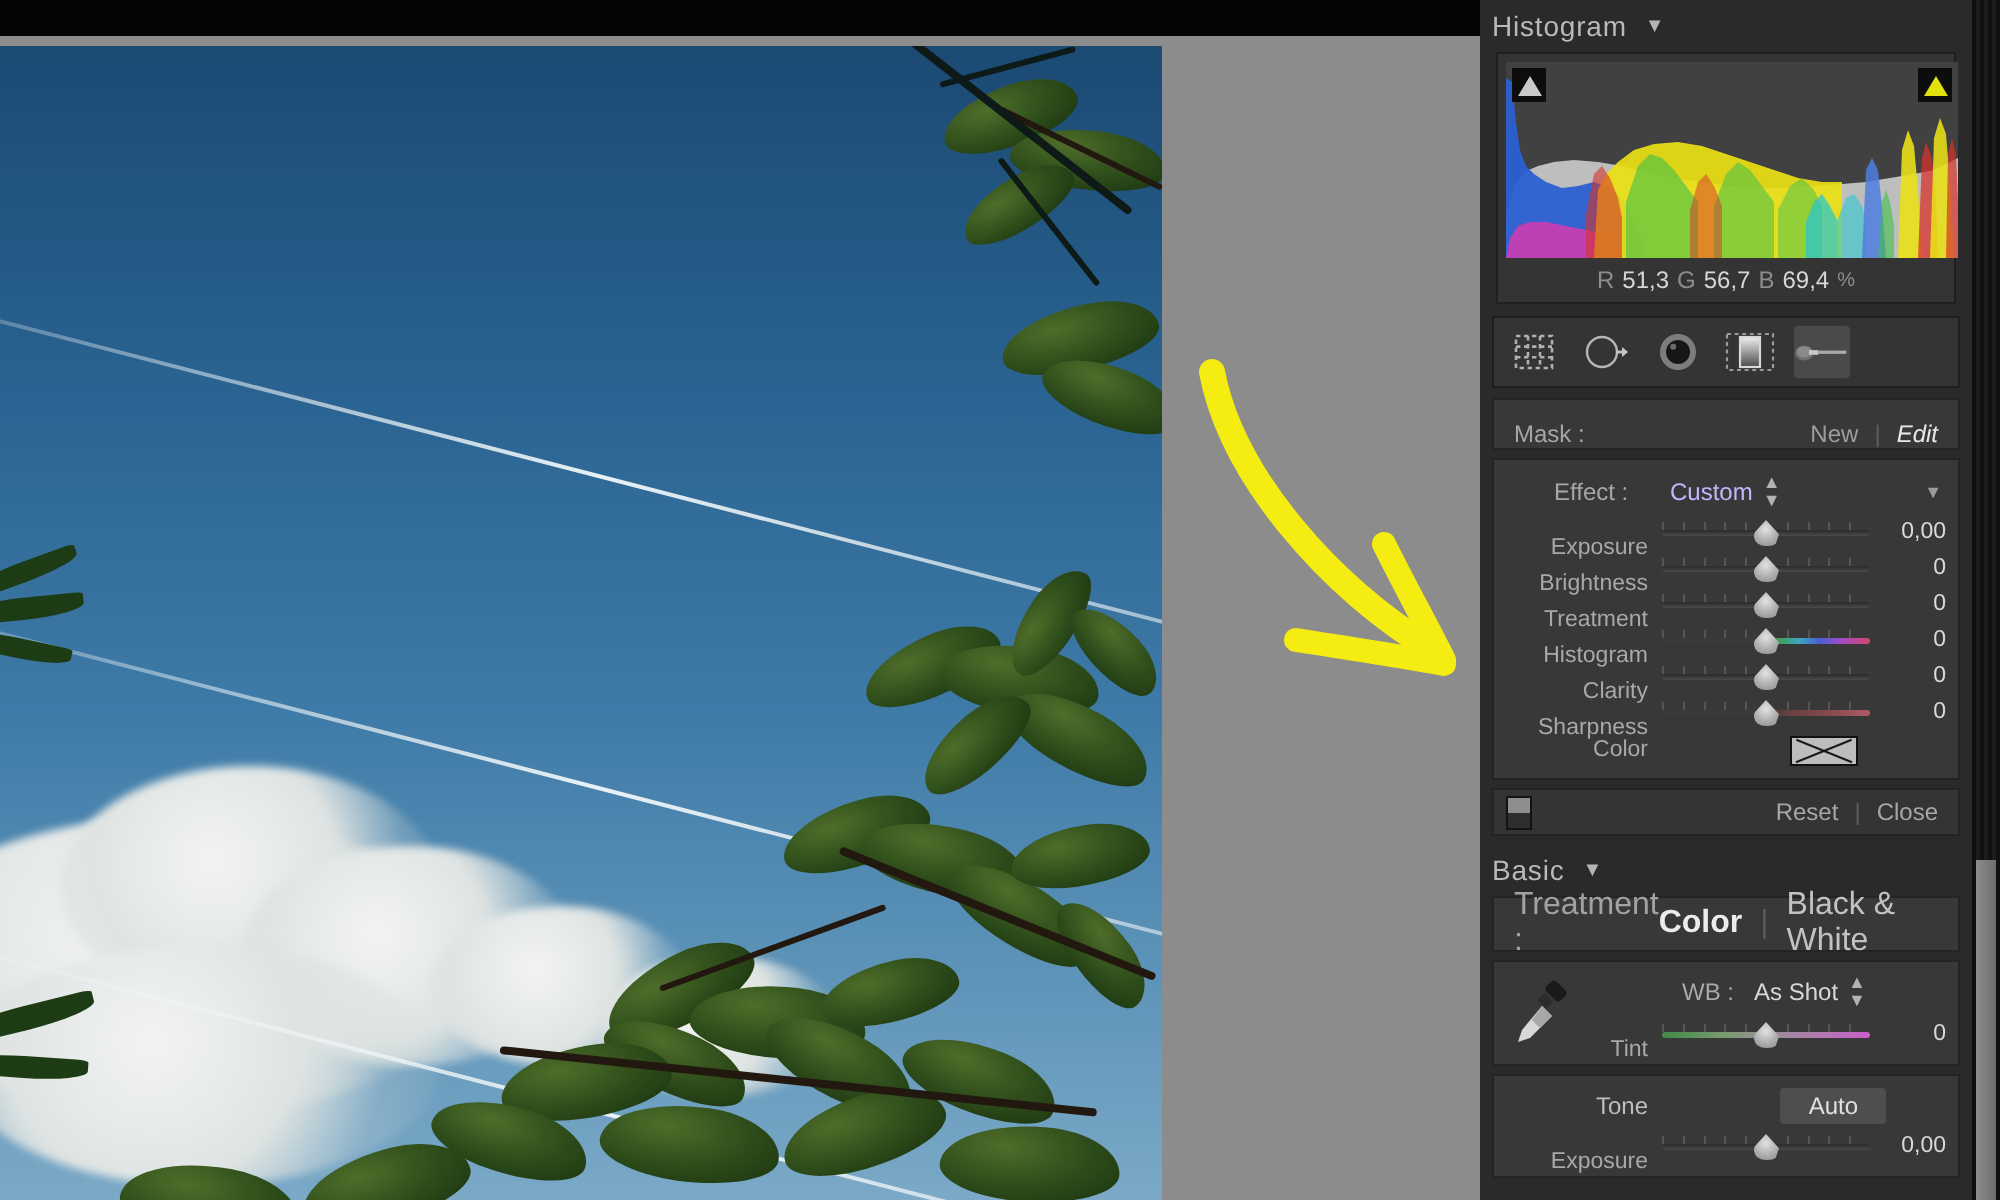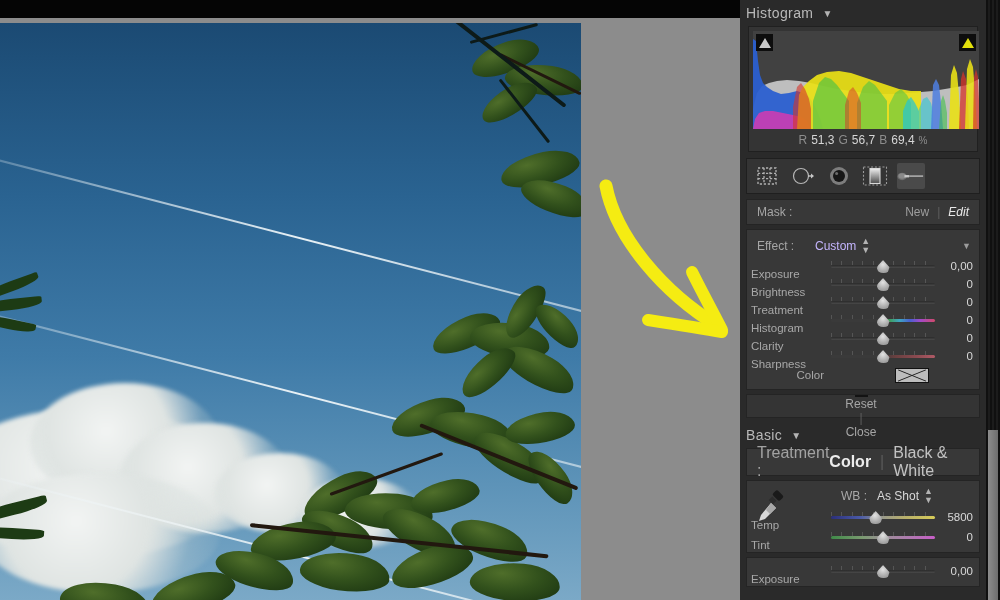--- a/index.html
+++ b/index.html
@@ -89,42 +89,42 @@
   .toolstrip {
     margin-top: 6px; height: 36px; background: #343434; border: 1px solid #1f1f1f;
     display: flex; align-items: center; padding: 0 6px; gap: 8px;
   }
   .tool { width: 28px; height: 26px; display: flex; align-items: center; justify-content: center; }
   .tool.sel { background: #4a4a4a; border-radius: 2px; }
 
   
   .maskrow {
     margin-top: 5px; height: 26px; background: #383838; border: 1px solid #242424;
-    display: flex; align-items: center; padding: 0 10px;
+    display: flex; align-items: flex-end; padding: 0 10px;
     font-size: 12px; color: #a6a6a6;
   }
   .maskrow .sp { flex: 1; }
   .maskrow .new { color: #9d9d9d; }
   .maskrow .sepbar { color: #5e5e5e; margin: 0 8px; }
   .maskrow .edit { color: #e8e8e8; font-style: italic; }
 
   
   .brushbody { margin-top: 4px; background: #383838; border: 1px solid #242424; padding: 5px 0 4px 0; }
   .effectrow {
     display: flex; align-items: center; height: 22px; padding: 0 8px 0 10px;
-    font-size: 12px; color: #a6a6a6;
+    font-size: 12px; color: #a6a6a6; margin-left: 20px;
   }
   .effectrow .lab { width: 58px; }
   .effectrow .val { color: #c4b5fd; }
   .effectrow .stepper { margin-left: 5px; color: #b3b3b3; font-size: 9px; line-height: 9px; }
   .effectrow .sp { flex: 1; }
   .effectrow .tri { color: #9c9c9c; font-size: 9px; }
 
   .srow { display: flex; align-items: center; height: 18px; padding: 0 6px 0 4px; }
-  .srow .name { width: 80px; text-align: left; font-size: 11.5px; color: #a8a8a8; padding-right: 7px; margin-top: 16px; }
+  .srow .name { width: 80px; text-align: right; font-size: 11.5px; color: #a8a8a8; padding-right: 7px; margin-top: 16px; }
   .srow .num { width: 38px; text-align: right; font-size: 11.5px; color: #d8d8d8; }
   .track {
     position: relative; flex: 1; height: 14px;
   }
   .tline {
     position: absolute; left: 0; right: 0; top: 6px; height: 3px; border-radius: 2px;
     background: linear-gradient(to bottom, #2a2a2a, #4a4a4a);
   }
   .tline.sat { background: linear-gradient(to right,#3a3a3a 0%,#3a3a3a 48%,#3f9e59 56%,#3fa5c4 66%,#4a5fd0 76%,#a349c9 86%,#d04a6a 100%); }
   .tline.shp { background: linear-gradient(to right,#3a3a3a 0%,#3a3a3a 48%,#6a4040 62%,#8a4a50 82%,#b05a66 100%); }
@@ -148,21 +148,21 @@
     width: 34px; height: 15px; background: #bdbdbd; border: 1px solid #111; margin-right: 44px;
     position: relative;
   }
   .swatch:before, .swatch:after {
     content: ""; position: absolute; left: 1px; right: 1px; top: 50%; height: 1.4px; background: #1a1a1a;
   }
   .swatch:before { transform: rotate(22deg); } .swatch:after { transform: rotate(-22deg); }
 
   .brushfoot {
     margin-top: 4px; height: 24px; background: #343434; border: 1px solid #242424;
-    display: flex; align-items: center; padding: 0 10px 0 6px; font-size: 12px; color: #a6a6a6; flex-direction: column;
+    display: flex; align-items: center; padding: 0 10px 0 6px; font-size: 12px; color: #a6a6a6;
   }
   .pinswitch {
     width: 13px; height: 17px; border: 1px solid #131313;
     background: linear-gradient(to bottom, #8e8e8e 0 50%, #2e2e2e 50% 100%);
   }
   .brushfoot .sp { flex: 1; }
   .brushfoot .sepbar { color: #5e5e5e; margin: 0 8px; }
 
   
   .treatrow {
@@ -480,40 +480,36 @@
           <rect x="13" y="9" width="6" height="5" fill="#2c2c2c" transform="rotate(45 16 11)"></rect>
           <path d="M14 14 L4 26 L2 32 L8 30 L19 19 Z" fill="#d8d8d8"></path>
           <path d="M14 14 L9 21 L13 25 L19 19 Z" fill="#a8a8a8"></path>
         </svg>
         <div class="wbrow" style="padding-left:70px;">
           <span style="font-size:12px;color:#a8a8a8;width:60px;text-align:right;padding-right:10px;">WB :</span>
           <span class="val">As Shot</span>
           <span class="stepper">▲<br>▼</span>
         </div>
         <div class="srow" style="height:20px;">
-          <span class="name">Temp</span>
-          <div class="track">
-            <div class="ticks"></div>
-              <div class="tline temp"></div>
-              <div class="knob" style="left:43%"></div>
-          </div>
-          <span class="num">5800</span>
-        </div>
-        <div class="srow" style="height:20px;">
           <span class="name">Tint</span>
           <div class="track">
             <div class="ticks"></div>
               <div class="tline tint"></div>
               <div class="knob" style="left:50%"></div>
           </div>
           <span class="num">0</span>
         </div>
       </div>
 
       <div class="tonebox">
+        <div class="tonehead">
+          <span class="name">Tone</span>
+          <span class="sp"></span>
+          <span class="autobtn">Auto</span>
+        </div>
         <div class="srow">
           <span class="name">Exposure</span>
           <div class="track">
             <div class="ticks"></div>
               <div class="tline"></div>
               <div class="knob" style="left:50%"></div>
           </div>
           <span class="num">0,00</span>
         </div>
       </div>

